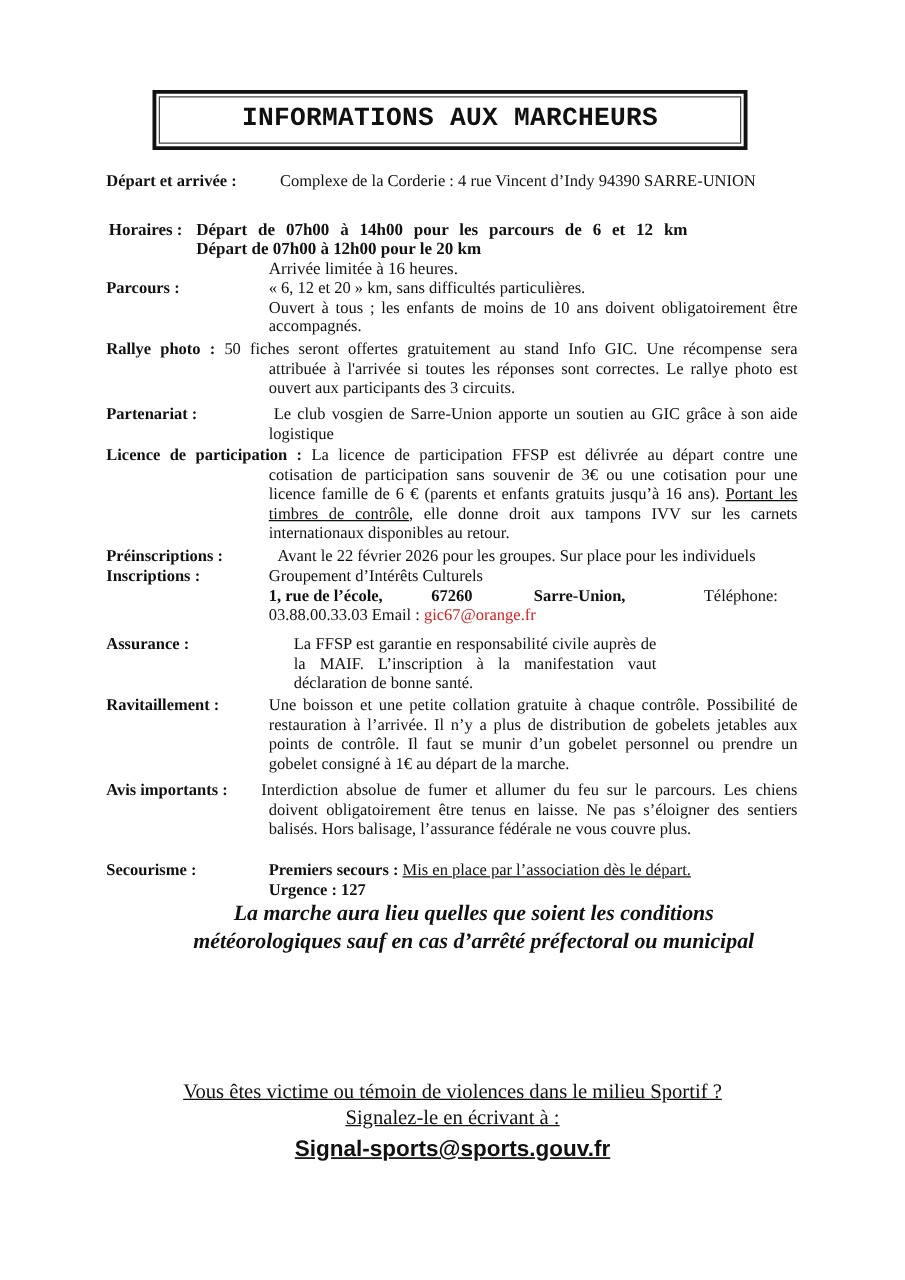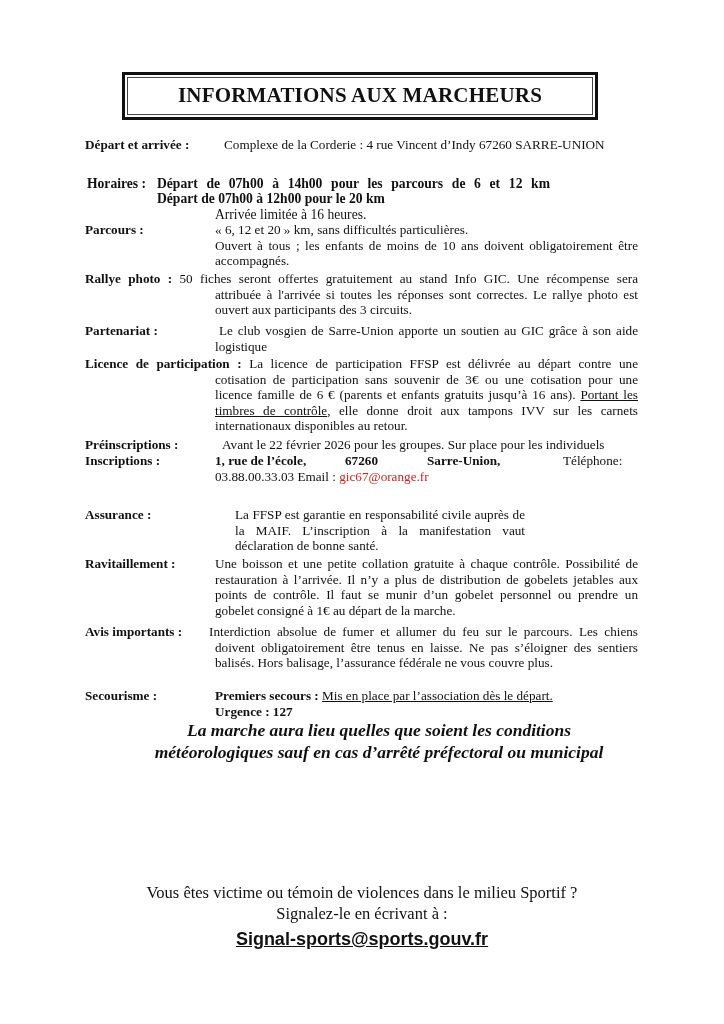--- a/index.html
+++ b/index.html
@@ -1,42 +1,42 @@
 <!DOCTYPE html>
 <html><head>
 <meta charset="utf-8">
 <style>
   html, body { margin:0; padding:0; background:#ffffff; }
   body { width:724px; height:1024px; position:relative; overflow:hidden;
          font-family:"Liberation Serif", serif; color:#111; font-size:13.2px; line-height:15.6px; }
   .title-box { position:absolute; left:122px; top:72px; width:470px; height:42px;
                border:3px solid #111; box-shadow: inset 0 0 0 2px #fff, inset 0 0 0 3px #444;
                display:flex; align-items:center; justify-content:center; }
-  .title-text { font-family:Liberation Serif, serif; font-weight:bold; font-size:21px; letter-spacing:0.2px; }
+  .title-text { font-family:Liberation Mono, monospace; font-weight:bold; font-size:21px; letter-spacing:0.2px; }
   .row { position:absolute; left:85px; width:553px; }
   .lbl { font-weight:bold; position:absolute; left:0; top:0; white-space:nowrap; }
   .val { position:absolute; left:130px; right:0; top:0; text-align:justify; }
   .b { font-weight:bold; }
   .u { text-decoration:underline; }
   .red { color:#d42020; }
   .center { position:absolute; left:0; width:724px; text-align:center; }
   .notice { font-weight:bold; font-style:italic; font-size:17.5px; line-height:22px;padding-left:17px; }
   .footer { font-size:16.5px; line-height:21px; }
   .footer-email { font-family:"Liberation Sans", sans-serif; font-weight:bold; font-size:18px; text-decoration:underline; }
 </style>
 </head>
 <body>
 
 <div class="title-box">
   <span class="title-text">INFORMATIONS AUX MARCHEURS</span>
 </div>
 
 <div class="row" style="top:137px;">
   <span class="lbl">Départ et arrivée :</span>
-  <span style="position:absolute;left:139px;white-space:nowrap;">Complexe de la Corderie : 4 rue Vincent d’Indy 67260 SARRE-UNION</span>
+  <span style="position:absolute;left:139px;white-space:nowrap;">Complexe de la Corderie : 4 rue Vincent d’Indy 94390 SARRE-UNION</span>
 </div>
 
 <div class="row" style="top:176px; font-size:13.6px;">
   <span class="lbl" style="left:2px;">Horaires :</span>
   <span class="b" style="position:absolute;left:72px;width:393px;text-align:justify;text-align-last:justify;white-space:nowrap;display:block;">Départ de 07h00 à 14h00 pour les parcours de 6 et 12 km</span>
   <span class="b" style="position:absolute;left:72px;top:15px;white-space:nowrap;">Départ de 07h00 à 12h00 pour le 20 km</span>
   <span style="position:absolute;left:130px;top:31px;white-space:nowrap;">Arrivée limitée à 16 heures.</span>
 </div>
 
 <div class="row" style="top:222px;">
@@ -71,20 +71,21 @@
 </div>
 
 <div class="row" style="top:437px;">
   <span class="lbl">Préinscriptions :</span>
   <span style="position:absolute;left:137px;white-space:nowrap;">Avant le 22 février 2026 pour les groupes. Sur place pour les individuels</span>
 </div>
 
 <div class="row" style="top:453px;">
   <span class="lbl">Inscriptions :</span>
   <div class="val" style="text-align:left;">
+    <div>Groupement d’Intérêts Culturels</div>
     <div style="position:relative;height:15.6px;">
       <span class="b" style="position:absolute;left:0;">1, rue de l’école,</span>
       <span class="b" style="position:absolute;left:130px;">67260</span>
       <span class="b" style="position:absolute;left:212px;">Sarre-Union,</span>
       <span style="position:absolute;left:348px;">Téléphone:</span>
     </div>
     <div>
       <span>03.88.00.33.03</span>
       <span>Email :</span>
       <span class="red">gic67@orange.fr</span>
@@ -117,17 +118,17 @@
     </div>
     <div class="b">Urgence : 127</div>
   </div>
 </div>
 
 <div class="center notice" style="top:719px;">
   <div>La marche aura lieu quelles que soient les conditions</div>
   <div>météorologiques sauf en cas d’arrêté préfectoral ou municipal</div>
 </div>
 
-<div class="center footer" style="top:882px;">
+<div class="center footer" style="top:862px;text-decoration:underline;">
   <div>Vous êtes victime ou témoin de violences dans le milieu Sportif ?</div>
   <div>Signalez-le en écrivant à :</div>
   <div class="footer-email" style="margin-top:5px;">Signal-sports@sports.gouv.fr</div>
 </div>
 
 </body></html>

